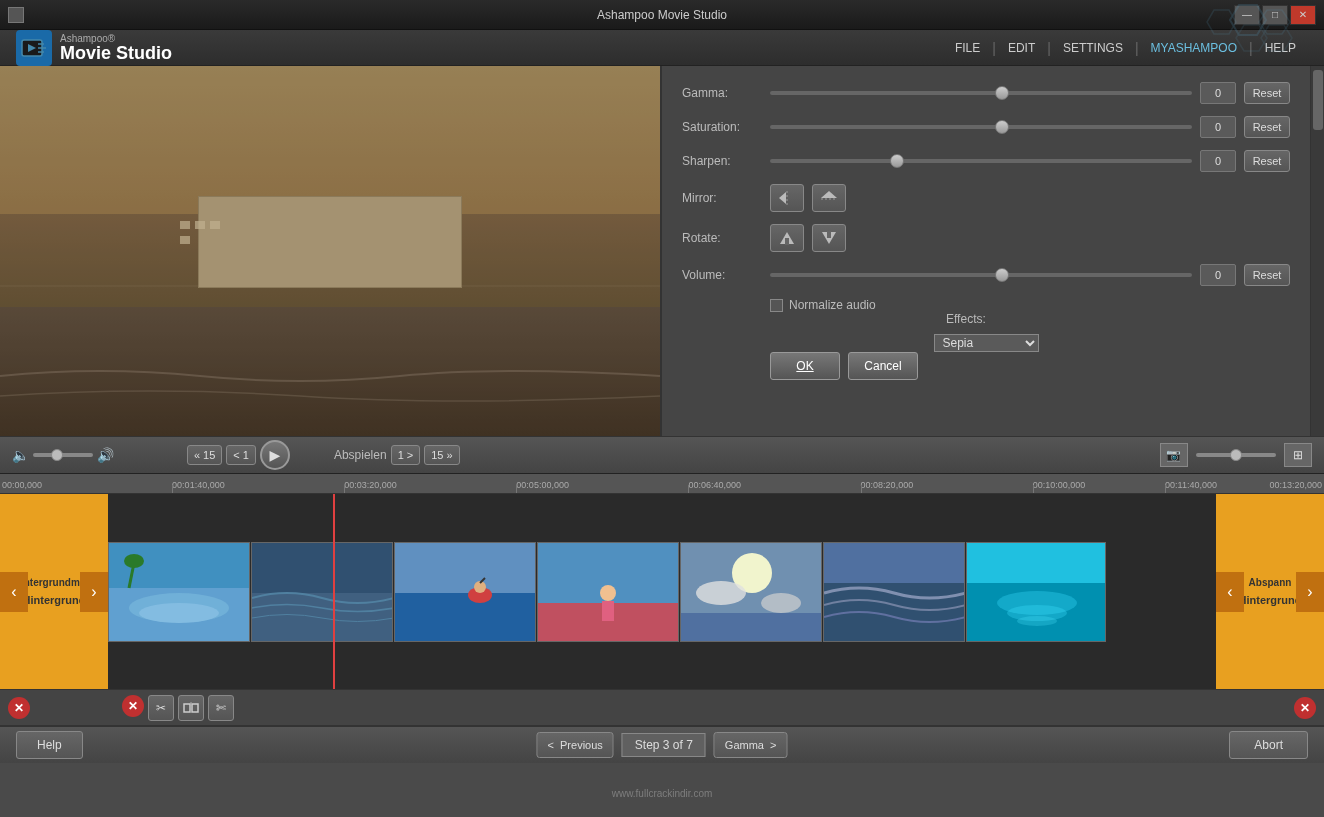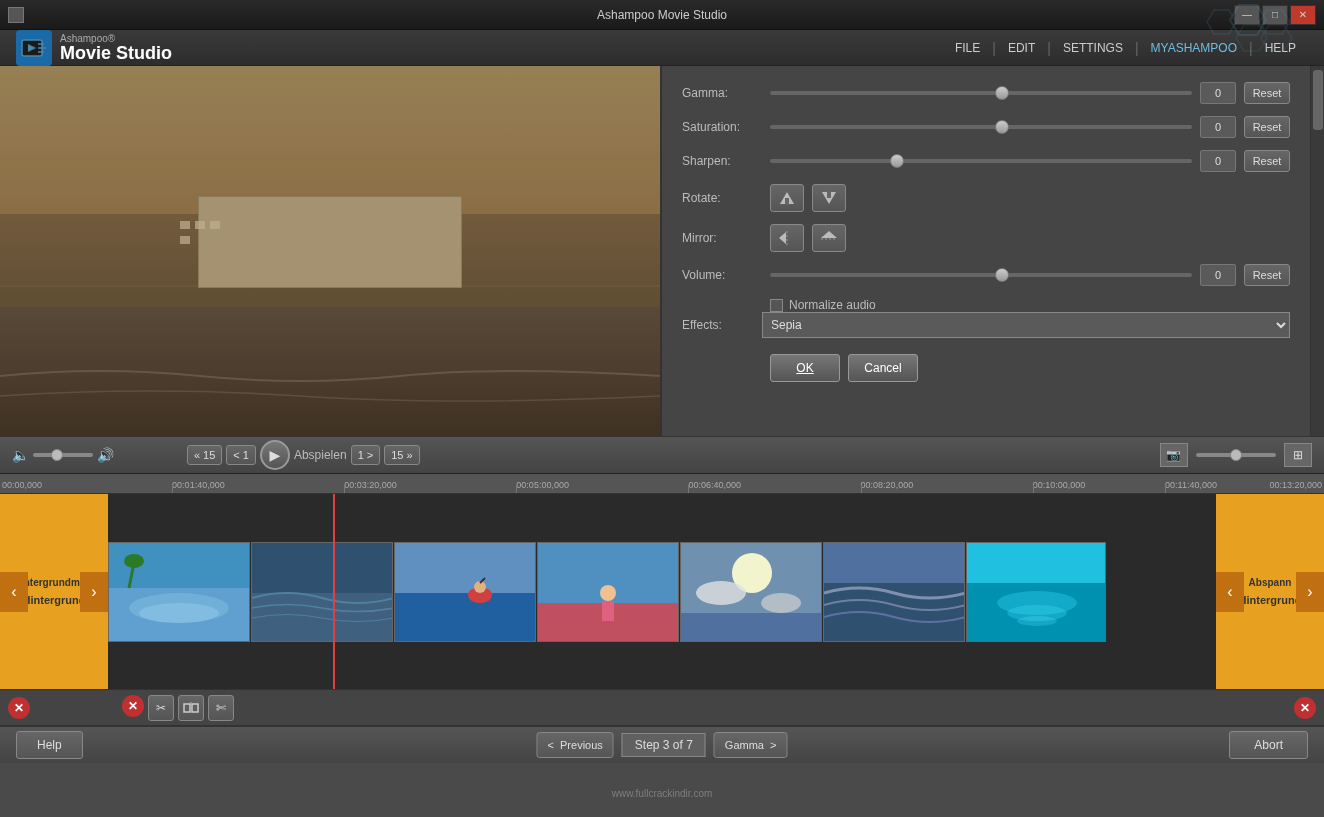--- a/index.html
+++ b/index.html
@@ -230,21 +230,21 @@
     }
     .checkbox-box {
       width: 13px; height: 13px;
       background: #555;
       border: 1px solid #888;
       cursor: pointer;
     }
 
     .effects-row {
       display: flex; align-items: center;
-      margin-bottom: 16px; 
+      gap: 8px; flex-direction: column;
     }
     .effects-select {
       flex: 1;
       height: 26px;
       background: #5a5a5a;
       border: 1px solid #888;
       color: #ddd;
       font-size: 12px;
       padding: 0 4px;
       cursor: pointer;
@@ -316,21 +316,21 @@
       width: 30px; height: 30px;
       background: linear-gradient(to bottom, #777, #555);
       border: 2px solid #999;
       border-radius: 50%;
       display: flex; align-items: center; justify-content: center;
       color: #ddd;
       font-size: 14px;
       cursor: pointer;
     }
     .play-label {
-      color: #bbb; font-size: 12px;
+      color: #bbb; font-size: 12px; margin-left: 40px;
     }
     .snapshot-btn {
       margin-left: auto;
       display: flex; align-items: center; gap: 4px;
     }
     .snap-icon {
       width: 28px; height: 24px;
       background: #666;
       border: 1px solid #888;
       display: flex; align-items: center; justify-content: center;
@@ -644,47 +644,47 @@
       <div class="slider-container">
         <div class="slider-track">
           <div class="slider-thumb" style="left:30%;"></div>
         </div>
       </div>
       <div class="control-value">0</div>
       <button class="reset-btn">Reset</button>
     </div>
 
     <div class="control-row">
+      <span class="control-label">Mirror:</span>
+      <button class="icon-btn">
+        <svg width="18" height="16" viewBox="0 0 18 16">
+          <polygon points="1,8 8,2 8,14" fill="#bbb"></polygon>
+          <line x1="9" y1="1" x2="9" y2="15" stroke="#999" stroke-width="1" stroke-dasharray="2,2"></line>
+        </svg>
+      </button>
+      <button class="icon-btn">
+        <svg width="18" height="16" viewBox="0 0 18 16">
+          <polygon points="9,1 17,8 1,8" fill="#bbb"></polygon>
+          <line x1="1" y1="9" x2="17" y2="9" stroke="#999" stroke-width="1" stroke-dasharray="2,2"></line>
+        </svg>
+      </button>
+    </div>
+
+    <div class="control-row">
       <span class="control-label">Rotate:</span>
       <button class="icon-btn">
         <svg width="18" height="16" viewBox="0 0 18 16">
           <polygon points="9,2 2,14 16,14" fill="#bbb"></polygon>
           <rect x="7" y="8" width="4" height="7" fill="#666"></rect>
         </svg>
       </button>
       <button class="icon-btn">
         <svg width="18" height="16" viewBox="0 0 18 16">
           <polygon points="9,14 2,2 16,2" fill="#bbb"></polygon>
           <rect x="7" y="1" width="4" height="7" fill="#666"></rect>
-        </svg>
-      </button>
-    </div>
-
-    <div class="control-row">
-      <span class="control-label">Mirror:</span>
-      <button class="icon-btn">
-        <svg width="18" height="16" viewBox="0 0 18 16">
-          <polygon points="1,8 8,2 8,14" fill="#bbb"></polygon>
-          <line x1="9" y1="1" x2="9" y2="15" stroke="#999" stroke-width="1" stroke-dasharray="2,2"></line>
-        </svg>
-      </button>
-      <button class="icon-btn">
-        <svg width="18" height="16" viewBox="0 0 18 16">
-          <polygon points="9,1 17,8 1,8" fill="#bbb"></polygon>
-          <line x1="1" y1="9" x2="17" y2="9" stroke="#999" stroke-width="1" stroke-dasharray="2,2"></line>
         </svg>
       </button>
     </div>
 
     <div class="control-row">
       <span class="control-label">Volume:</span>
       <div class="slider-container">
         <div class="slider-track">
           <div class="slider-thumb" style="left:55%;"></div>
         </div>

